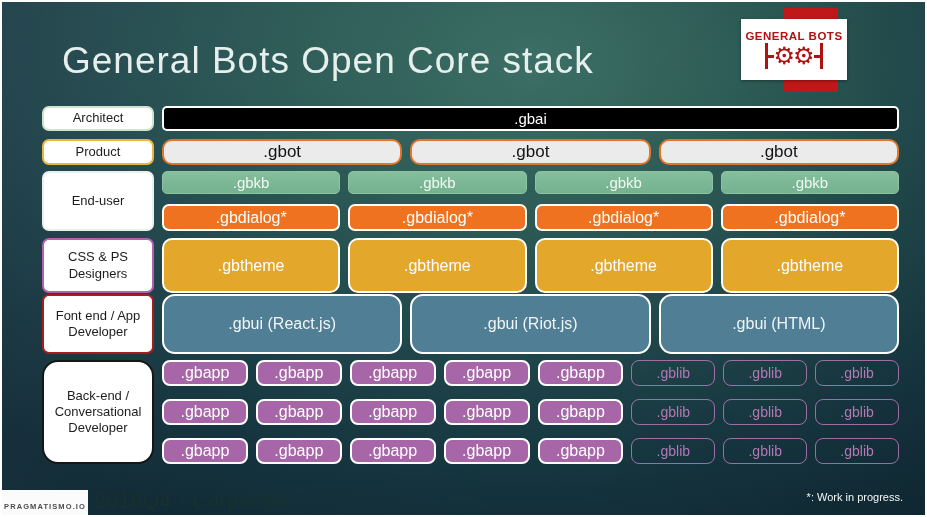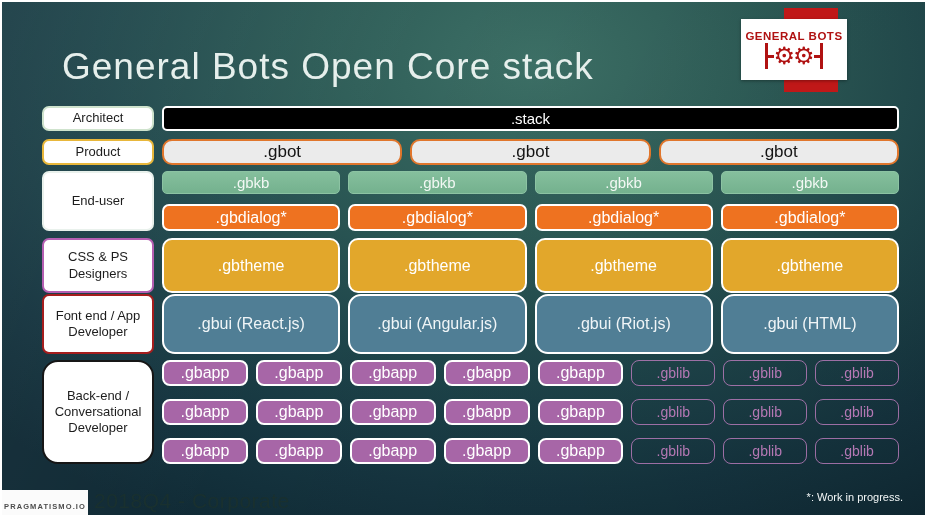--- a/index.html
+++ b/index.html
@@ -14,21 +14,21 @@
       radial-gradient(ellipse 760px 520px at 58% 12%, #3d7066 0%, #2e5c57 30%, #1f464b 58%, #15343f 82%, #102a35 100%);
   }
   
   .slide::before{
     content:"";position:absolute;inset:0;
     background:linear-gradient(115deg, rgba(255,255,255,0.05) 0%, rgba(255,255,255,0) 38%, rgba(0,0,0,0.08) 100%);
     pointer-events:none;
   }
 
   .title{
-    position:absolute;left:60px;top:44px;
+    position:absolute;left:60px;top:38px;
     font-size:37px;letter-spacing:1px;color:#e6efec;font-weight:400;
   }
 
   
   .logo{position:absolute;top:0;right:49px;width:130px;height:96px;}
   .logo .ribbon{position:absolute;left:38px;top:6px;width:54px;height:84px;background:#c01818;}
   .logo .card{
     position:absolute;left:-5px;top:17px;width:106px;height:61px;background:#ffffff;
     display:flex;flex-direction:column;align-items:center;justify-content:center;
     box-shadow:0 1px 3px rgba(0,0,0,0.35);
@@ -130,21 +130,21 @@
         <span class="sidebar"></span>
       </div>
     </div>
   </div>
 
   <div class="diagram">
 
     <div class="drow mb8">
       <div class="label-cell lbl-architect">Architect</div>
       <div class="cells">
-        <div class="box-gbai">.stack</div>
+        <div class="box-gbai">.gbai</div>
       </div>
     </div>
 
     <div class="drow mb6">
       <div class="label-cell lbl-product">Product</div>
       <div class="cells">
         <div class="box-gbot">.gbot</div>
         <div class="box-gbot">.gbot</div>
         <div class="box-gbot">.gbot</div>
       </div>
@@ -175,21 +175,20 @@
         <div class="box-gbtheme">.gbtheme</div>
         <div class="box-gbtheme">.gbtheme</div>
         <div class="box-gbtheme">.gbtheme</div>
       </div>
     </div>
 
     <div class="drow mb6">
       <div class="label-cell lbl-frontend">Font end / App Developer</div>
       <div class="cells">
         <div class="box-gbui">.gbui (React.js)</div>
-        <div class="box-gbui">.gbui (Angular.js)</div>
         <div class="box-gbui">.gbui (Riot.js)</div>
         <div class="box-gbui">.gbui (HTML)</div>
       </div>
     </div>
 
     <div class="drow">
       <div class="label-cell lbl-backend">Back-end / Conversational Developer</div>
       <div class="subcol">
         <div class="cells mb13">
           <div class="box-gbapp">.gbapp</div>

